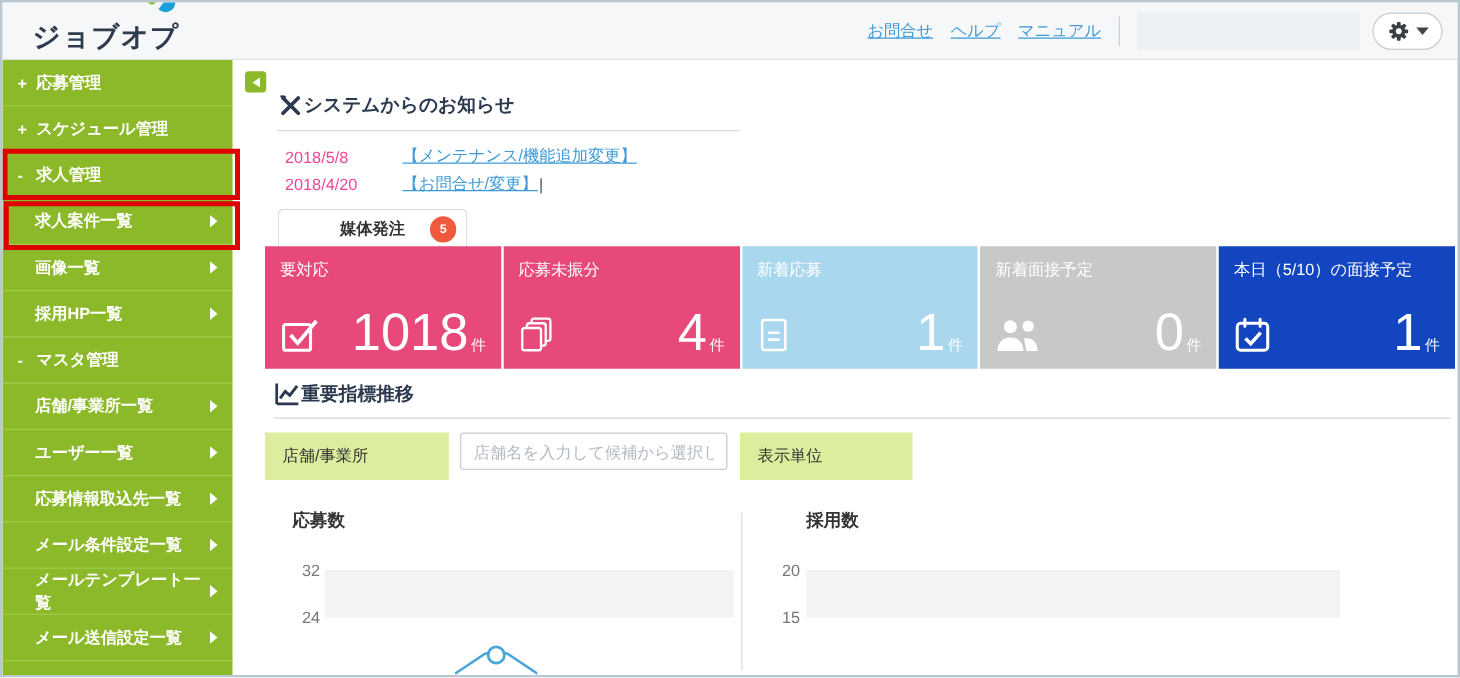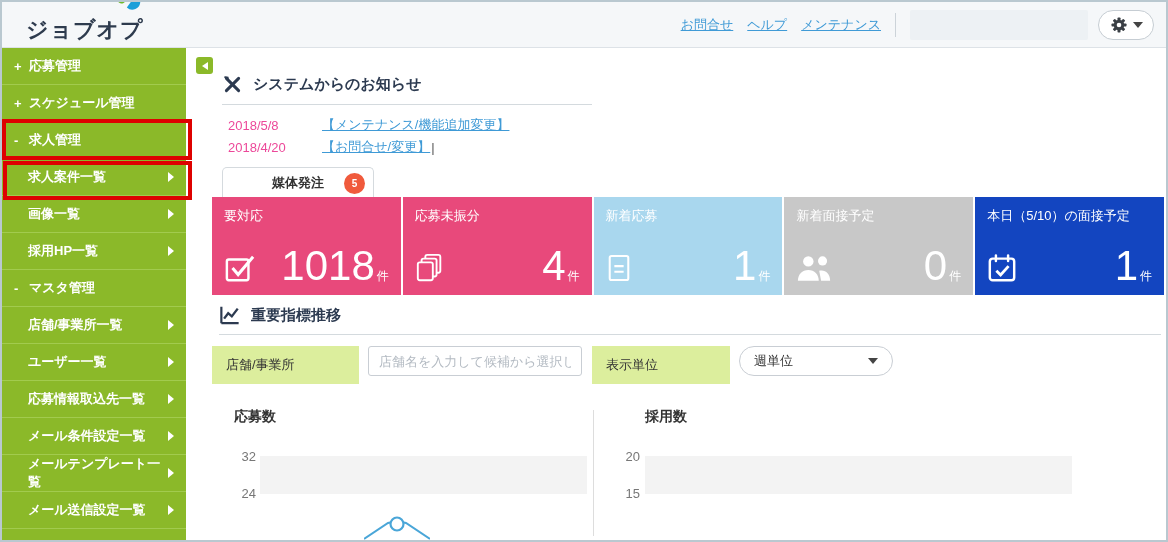--- a/index.html
+++ b/index.html
@@ -35,21 +35,21 @@
                   border-radius:3px; display:flex; align-items:center; justify-content:center; cursor:pointer; }
   .collapse-tri { width:0; height:0; border-right:6px solid #fff;
                   border-top:4px solid transparent; border-bottom:4px solid transparent; }
 
   
   .hl-rect { position:absolute; border:4px solid #de0100; pointer-events:none; }
   .hl-1 { left:0; top:117px; width:190px; height:41px; }
   .hl-2 { left:1px; top:159px; width:189px; height:39px; }
 
   
-  .sec-title { display:flex; align-items:center; gap:10px; font-size:15px; font-weight:bold;
+  .sec-title { display:flex; align-items:center; font-size:15px; font-weight:bold;
                color:#2c3a50; padding-bottom:9px; border-bottom:1px solid #d4dade; }
   .announce { position:absolute; left:220px; top:72px; width:370px; }
   .a-rows { padding-top:9px; }
   .a-row { display:flex; align-items:center; height:22px; font-size:13px; }
   .a-date { width:94px; color:#ec4899; margin-left:6px; }
   .a-link { color:#3f9ad6; text-decoration:underline; cursor:pointer; }
   .a-cursor { color:#555; margin-left:1px; }
 
   
   .tabs { position:absolute; left:220px; top:165px; display:flex; gap:5px; }
@@ -110,21 +110,21 @@
           <path d="M18 2h8v17a8.5 8.5 0 0 1-14.4 6.1l4.6-6.3a3.6 3.6 0 0 0 1.8-3.1z" fill="#1a9fd9"></path>
         </svg>
       </span>
       <span class="logo-title">ジョブオプ</span>
       <span class="logo-sub">採用管理</span>
     </div>
     <div class="hspacer"></div>
     <div class="hlinks">
       <a>お問合せ</a>
       <a>ヘルプ</a>
-      <a>メンテナンス</a>
+      <a>マニュアル</a>
     </div>
     <div class="hdivider"></div>
     <div class="user-box"></div>
     <div class="gear-pill">
       <span>
         <svg width="18" height="18" viewBox="0 0 24 24">
           <g fill="#3a3f45">
             <rect x="10" y="2" width="4" height="20" rx="1"></rect>
             <rect x="2" y="10" width="20" height="4" rx="1"></rect>
             <rect x="10" y="2" width="4" height="20" rx="1" transform="rotate(45 12 12)"></rect>
@@ -320,24 +320,20 @@
       <span>重要指標推移</span>
     </div>
   </div>
 
   <div class="filter-row">
     <div class="f-label l1">店舗/事業所</div>
     <input class="store-input" type="text" placeholder="店舗名を入力して候補から選択して下さい" style="">
     <div class="gap1"></div>
     <div class="f-label l2">表示単位</div>
     <div class="gap2"></div>
-    <div class="unit-select">
-      <span>週単位</span>
-      <span class="caret-down"></span>
-    </div>
   </div>
 
   <div class="chart-title" style="left:232px; top:406px;">応募数</div>
   <div class="chart-title" style="left:643px; top:406px;">採用数</div>
 
   <div class="ytick" style="left:228px; top:447px;">32</div>
   <div class="ytick" style="left:228px; top:484px;">24</div>
   <div class="band" style="left:258px; top:454px; width:327px;"></div>
 
   <div class="vdivider"></div>

